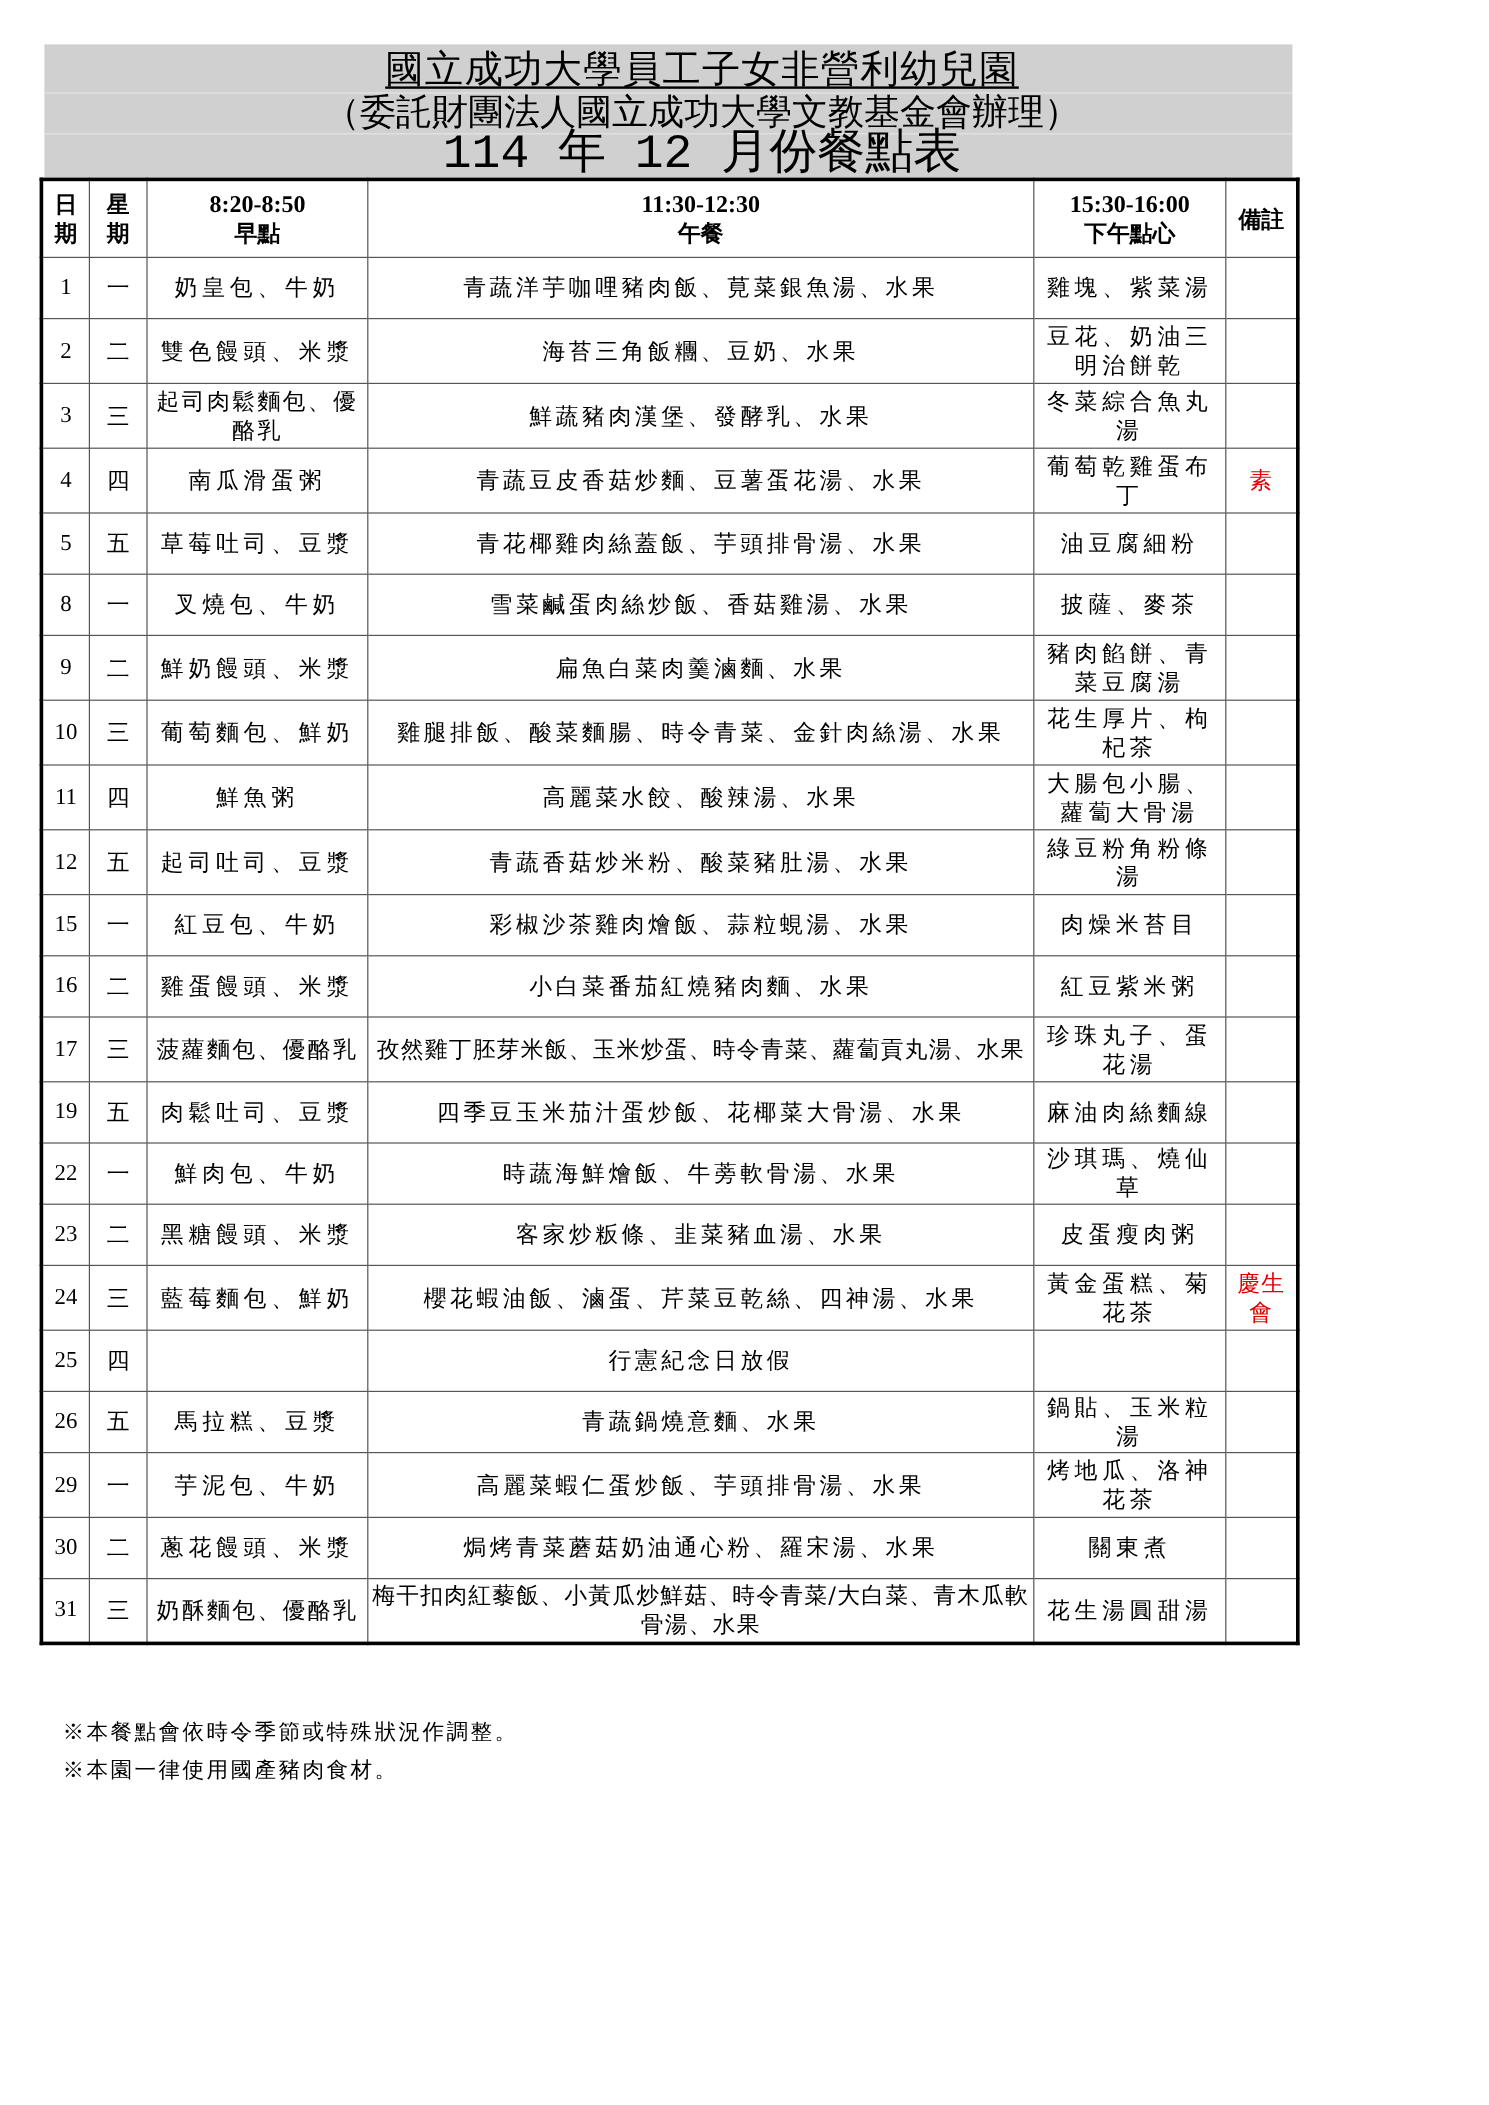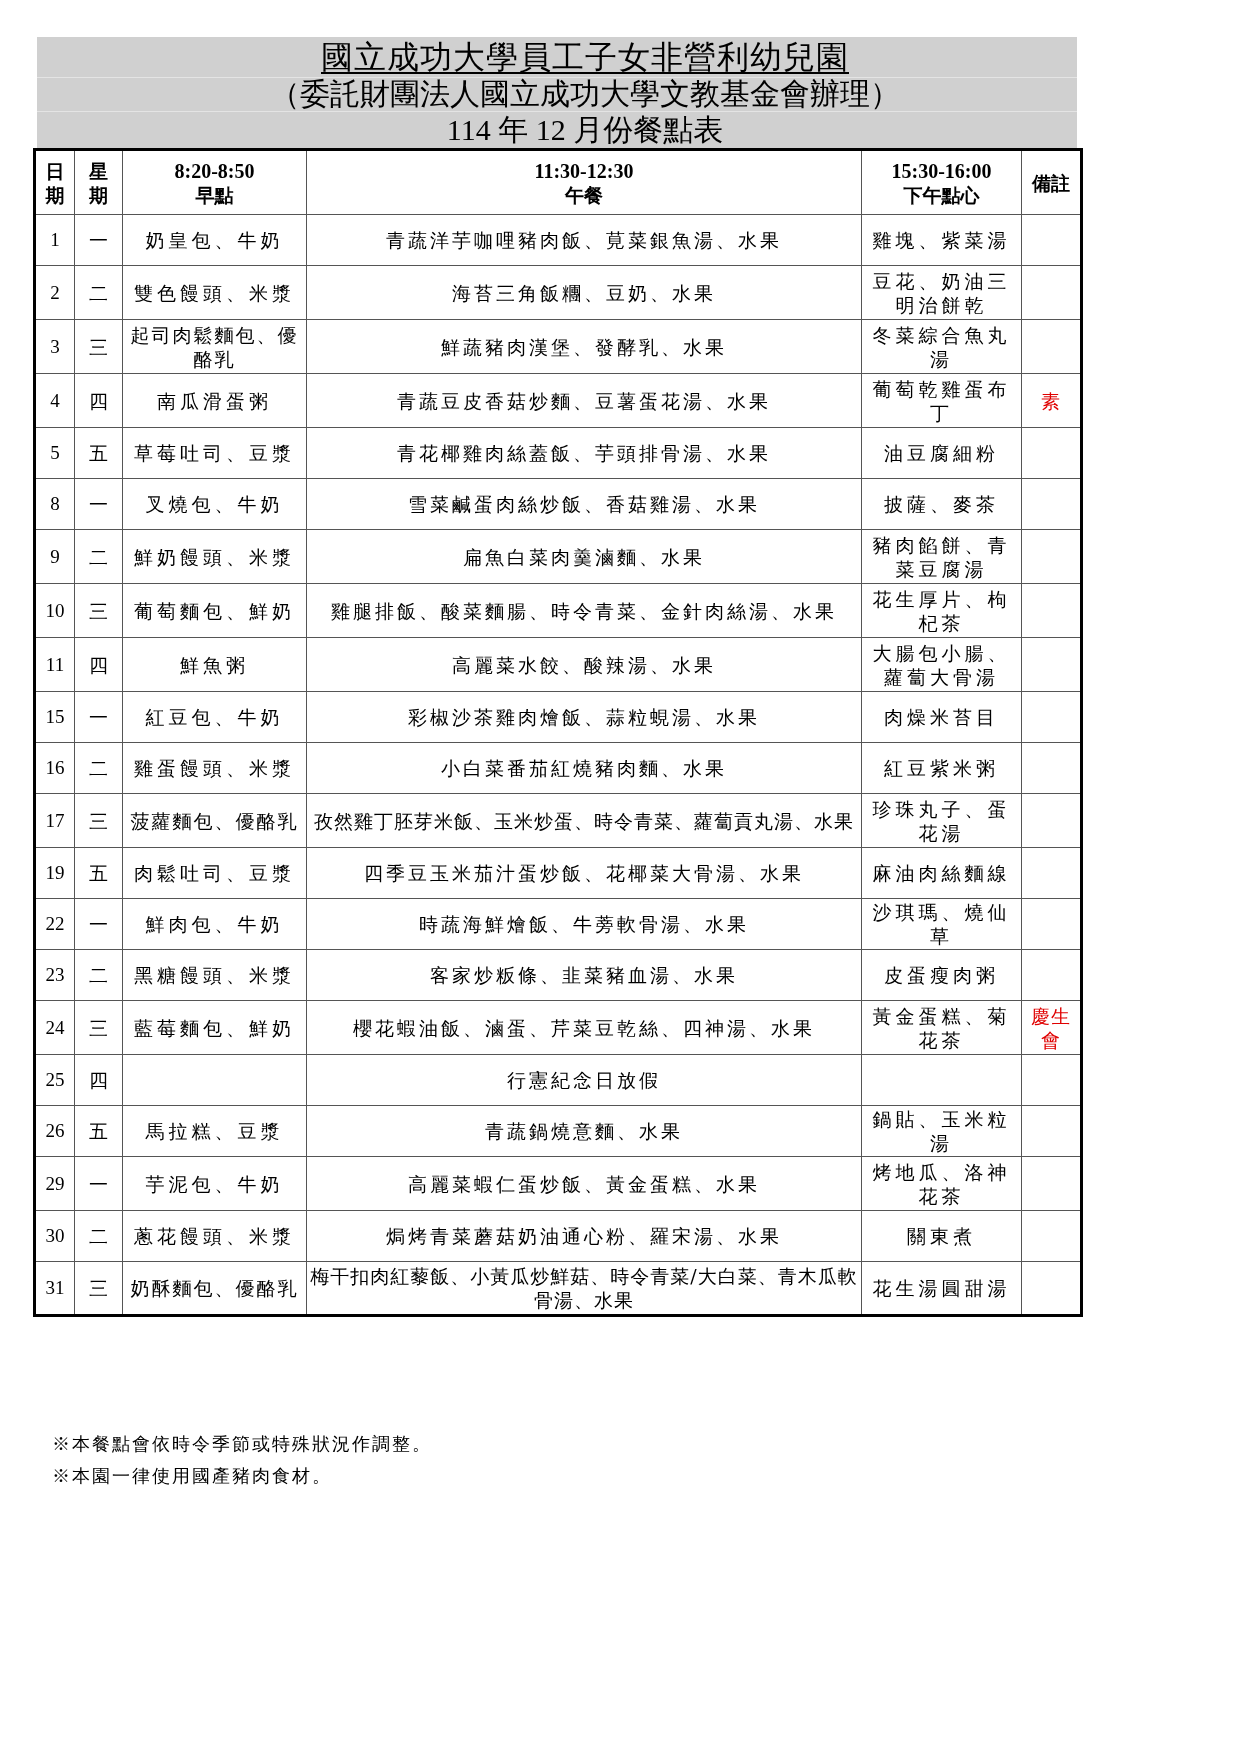--- a/index.html
+++ b/index.html
@@ -10,21 +10,21 @@
     .title-band {
       position: absolute; left: 37px; top: 37px; width: 1040px; height: 111px;
       background: #d0d0d0;
     }
     .title-line {
       position: absolute; left: 0; width: 100%; text-align: center; white-space: nowrap; margin-left: 28px;
     }
     .t1 { top: 0px; height: 40px; line-height: 40px; font-size: 32px; letter-spacing: 1px; }
     .t1 span { text-decoration: underline; text-underline-offset: 4px; text-decoration-thickness: 2px; }
     .t2 { top: 40px; height: 34px; line-height: 34px; font-size: 30px; }
-    .t3 { top: 74px; height: 37px; line-height: 37px; font-size: 30px; font-family: Liberation Serif, serif; }
+    .t3 { top: 74px; height: 37px; line-height: 37px; font-size: 40px; font-family: Liberation Mono, monospace; }
     .band-sep1, .band-sep2 { position:absolute; left:0; width:100%; height:1px; background:#e4e4e4; }
     .band-sep1 { top: 40px; } .band-sep2 { top: 74px; }
 
     table.menu {
       position: absolute; left: 33px; top: 148px; width: 1047px;
       border-collapse: collapse; table-layout: fixed;
       border: 3px solid #000;
     }
     table.menu td, table.menu th {
       border: 1px solid #555; text-align: center; vertical-align: middle;
@@ -149,20 +149,28 @@
         <td class="note" style="padding: 0px 8px;"></td>
       </tr>
       <tr style="height: 54px;">
         <td class="num">11</td>
         <td class="wd">四</td>
         <td class="spaced">鮮魚粥</td>
         <td class="lunch">高麗菜水餃、酸辣湯、水果</td>
         <td class="spaced">大腸包小腸、蘿蔔大骨湯</td>
         <td class="note" style="padding: 0px 8px;"></td>
       </tr>
+      <tr class="week-end" style="height: 54px;">
+        <td class="num">12</td>
+        <td class="wd">五</td>
+        <td class="spaced">起司吐司、豆漿</td>
+        <td class="lunch">青蔬香菇炒米粉、酸菜豬肚湯、水果</td>
+        <td class="spaced">綠豆粉角粉條湯</td>
+        <td class="note" style="padding: 0px 8px;"></td>
+      </tr>
       <tr style="height: 51px;">
         <td class="num">15</td>
         <td class="wd">一</td>
         <td class="spaced">紅豆包、牛奶</td>
         <td class="lunch">彩椒沙茶雞肉燴飯、蒜粒蜆湯、水果</td>
         <td class="spaced">肉燥米苔目</td>
         <td class="note" style="padding: 0px 8px;"></td>
       </tr>
       <tr style="height: 51px;">
         <td class="num">16</td>
@@ -225,21 +233,21 @@
         <td class="wd">五</td>
         <td class="spaced">馬拉糕、豆漿</td>
         <td class="lunch">青蔬鍋燒意麵、水果</td>
         <td class="spaced">鍋貼、玉米粒湯</td>
         <td class="note" style="padding: 0px 8px;"></td>
       </tr>
       <tr style="height: 54px;">
         <td class="num">29</td>
         <td class="wd">一</td>
         <td class="spaced">芋泥包、牛奶</td>
-        <td class="lunch">高麗菜蝦仁蛋炒飯、黃金蛋糕、水果</td>
+        <td class="lunch">高麗菜蝦仁蛋炒飯、芋頭排骨湯、水果</td>
         <td class="spaced">烤地瓜、洛神花茶</td>
         <td class="note" style="padding: 0px 8px;"></td>
       </tr>
       <tr style="height: 51px;">
         <td class="num">30</td>
         <td class="wd">二</td>
         <td class="spaced">蔥花饅頭、米漿</td>
         <td class="lunch">焗烤青菜蘑菇奶油通心粉、羅宋湯、水果</td>
         <td class="spaced">關東煮</td>
         <td class="note" style="padding: 0px 8px;"></td>

